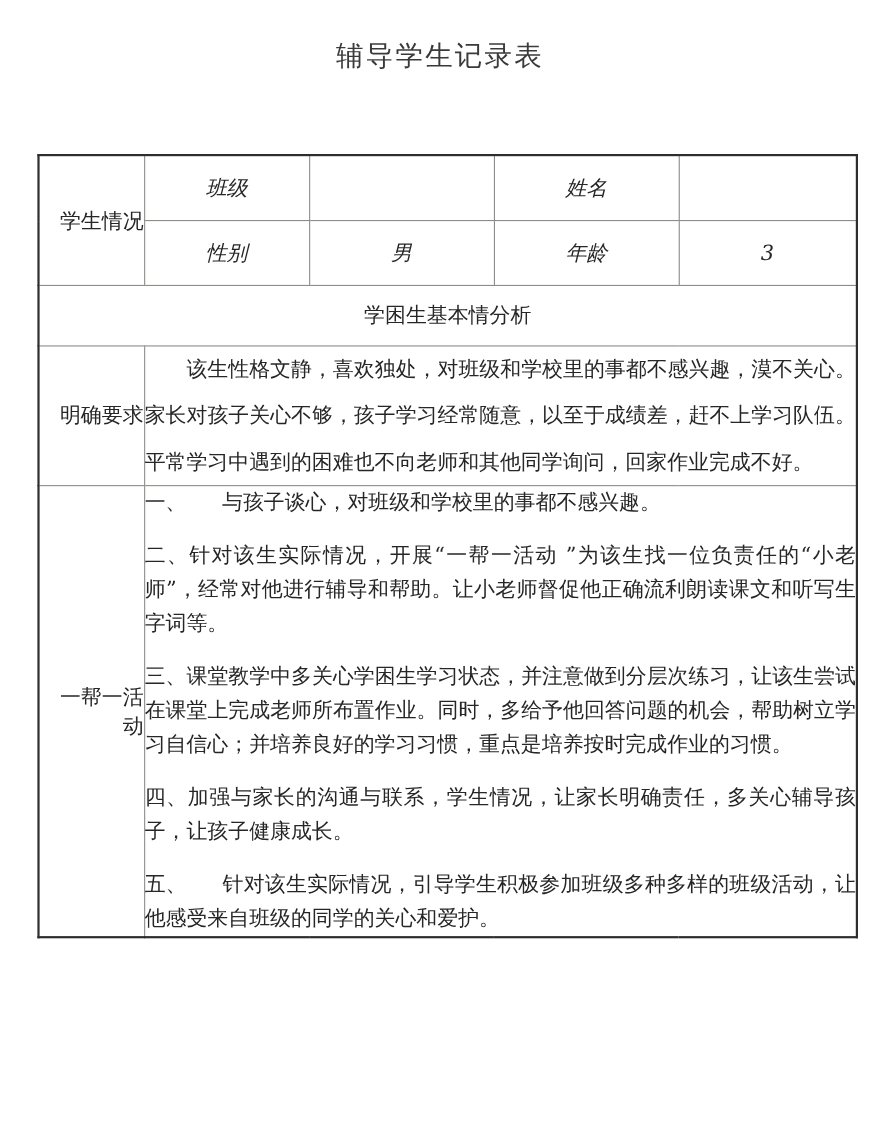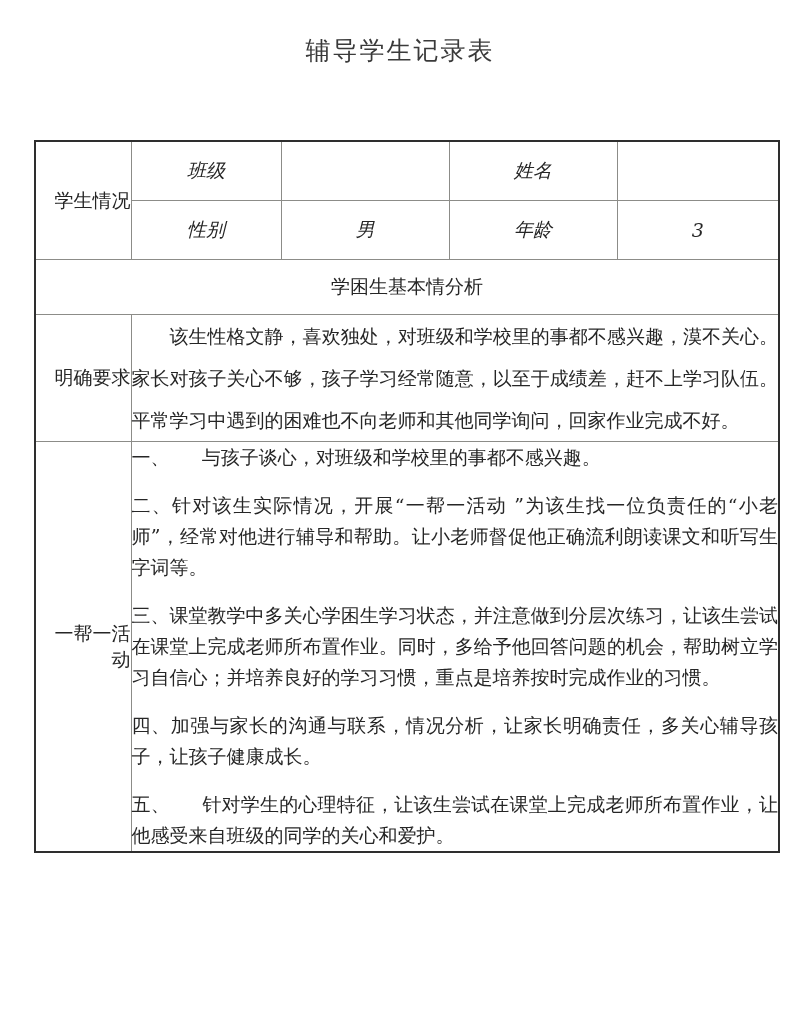--- a/index.html
+++ b/index.html
@@ -160,20 +160,20 @@
           <p class="indent2">该生性格文静，喜欢独处，对班级和学校里的事都不感兴趣，漠不关心。家长对孩子关心不够，孩子学习经常随意，以至于成绩差，赶不上学习队伍。平常学习中遇到的困难也不向老师和其他同学询问，回家作业完成不好。</p>
         </td>
       </tr>
 
       <tr>
         <td class="label-cell cell-left">一帮一活动</td>
         <td class="measures-cell" colspan="4" id="measures-container">
             <p><span>一、</span><span class="num-gap"></span><span>与孩子谈心，对班级和学校里的事都不感兴趣。</span></p>
             <p><span>二、</span><span>针对该生实际情况，开展“一帮一活动 ”为该生找一位负责任的“小老师”，经常对他进行辅导和帮助。让小老师督促他正确流利朗读课文和听写生字词等。</span></p>
             <p><span>三、</span><span>课堂教学中多关心学困生学习状态，并注意做到分层次练习，让该生尝试在课堂上完成老师所布置作业。同时，多给予他回答问题的机会，帮助树立学习自信心；并培养良好的学习习惯，重点是培养按时完成作业的习惯。</span></p>
-            <p><span>四、</span><span>加强与家长的沟通与联系，情况分析，让家长明确责任，多关心辅导孩子，让孩子健康成长。</span></p>
-            <p><span>五、</span><span class="num-gap"></span><span>针对学生的心理特征，让该生尝试在课堂上完成老师所布置作业，让他感受来自班级的同学的关心和爱护。</span></p>
+            <p><span>四、</span><span>加强与家长的沟通与联系，学生情况，让家长明确责任，多关心辅导孩子，让孩子健康成长。</span></p>
+            <p><span>五、</span><span class="num-gap"></span><span>针对该生实际情况，引导学生积极参加班级多种多样的班级活动，让他感受来自班级的同学的关心和爱护。</span></p>
           </td>
       </tr>
 
     </tbody>
   </table>
 </div>
 
 </body></html>

